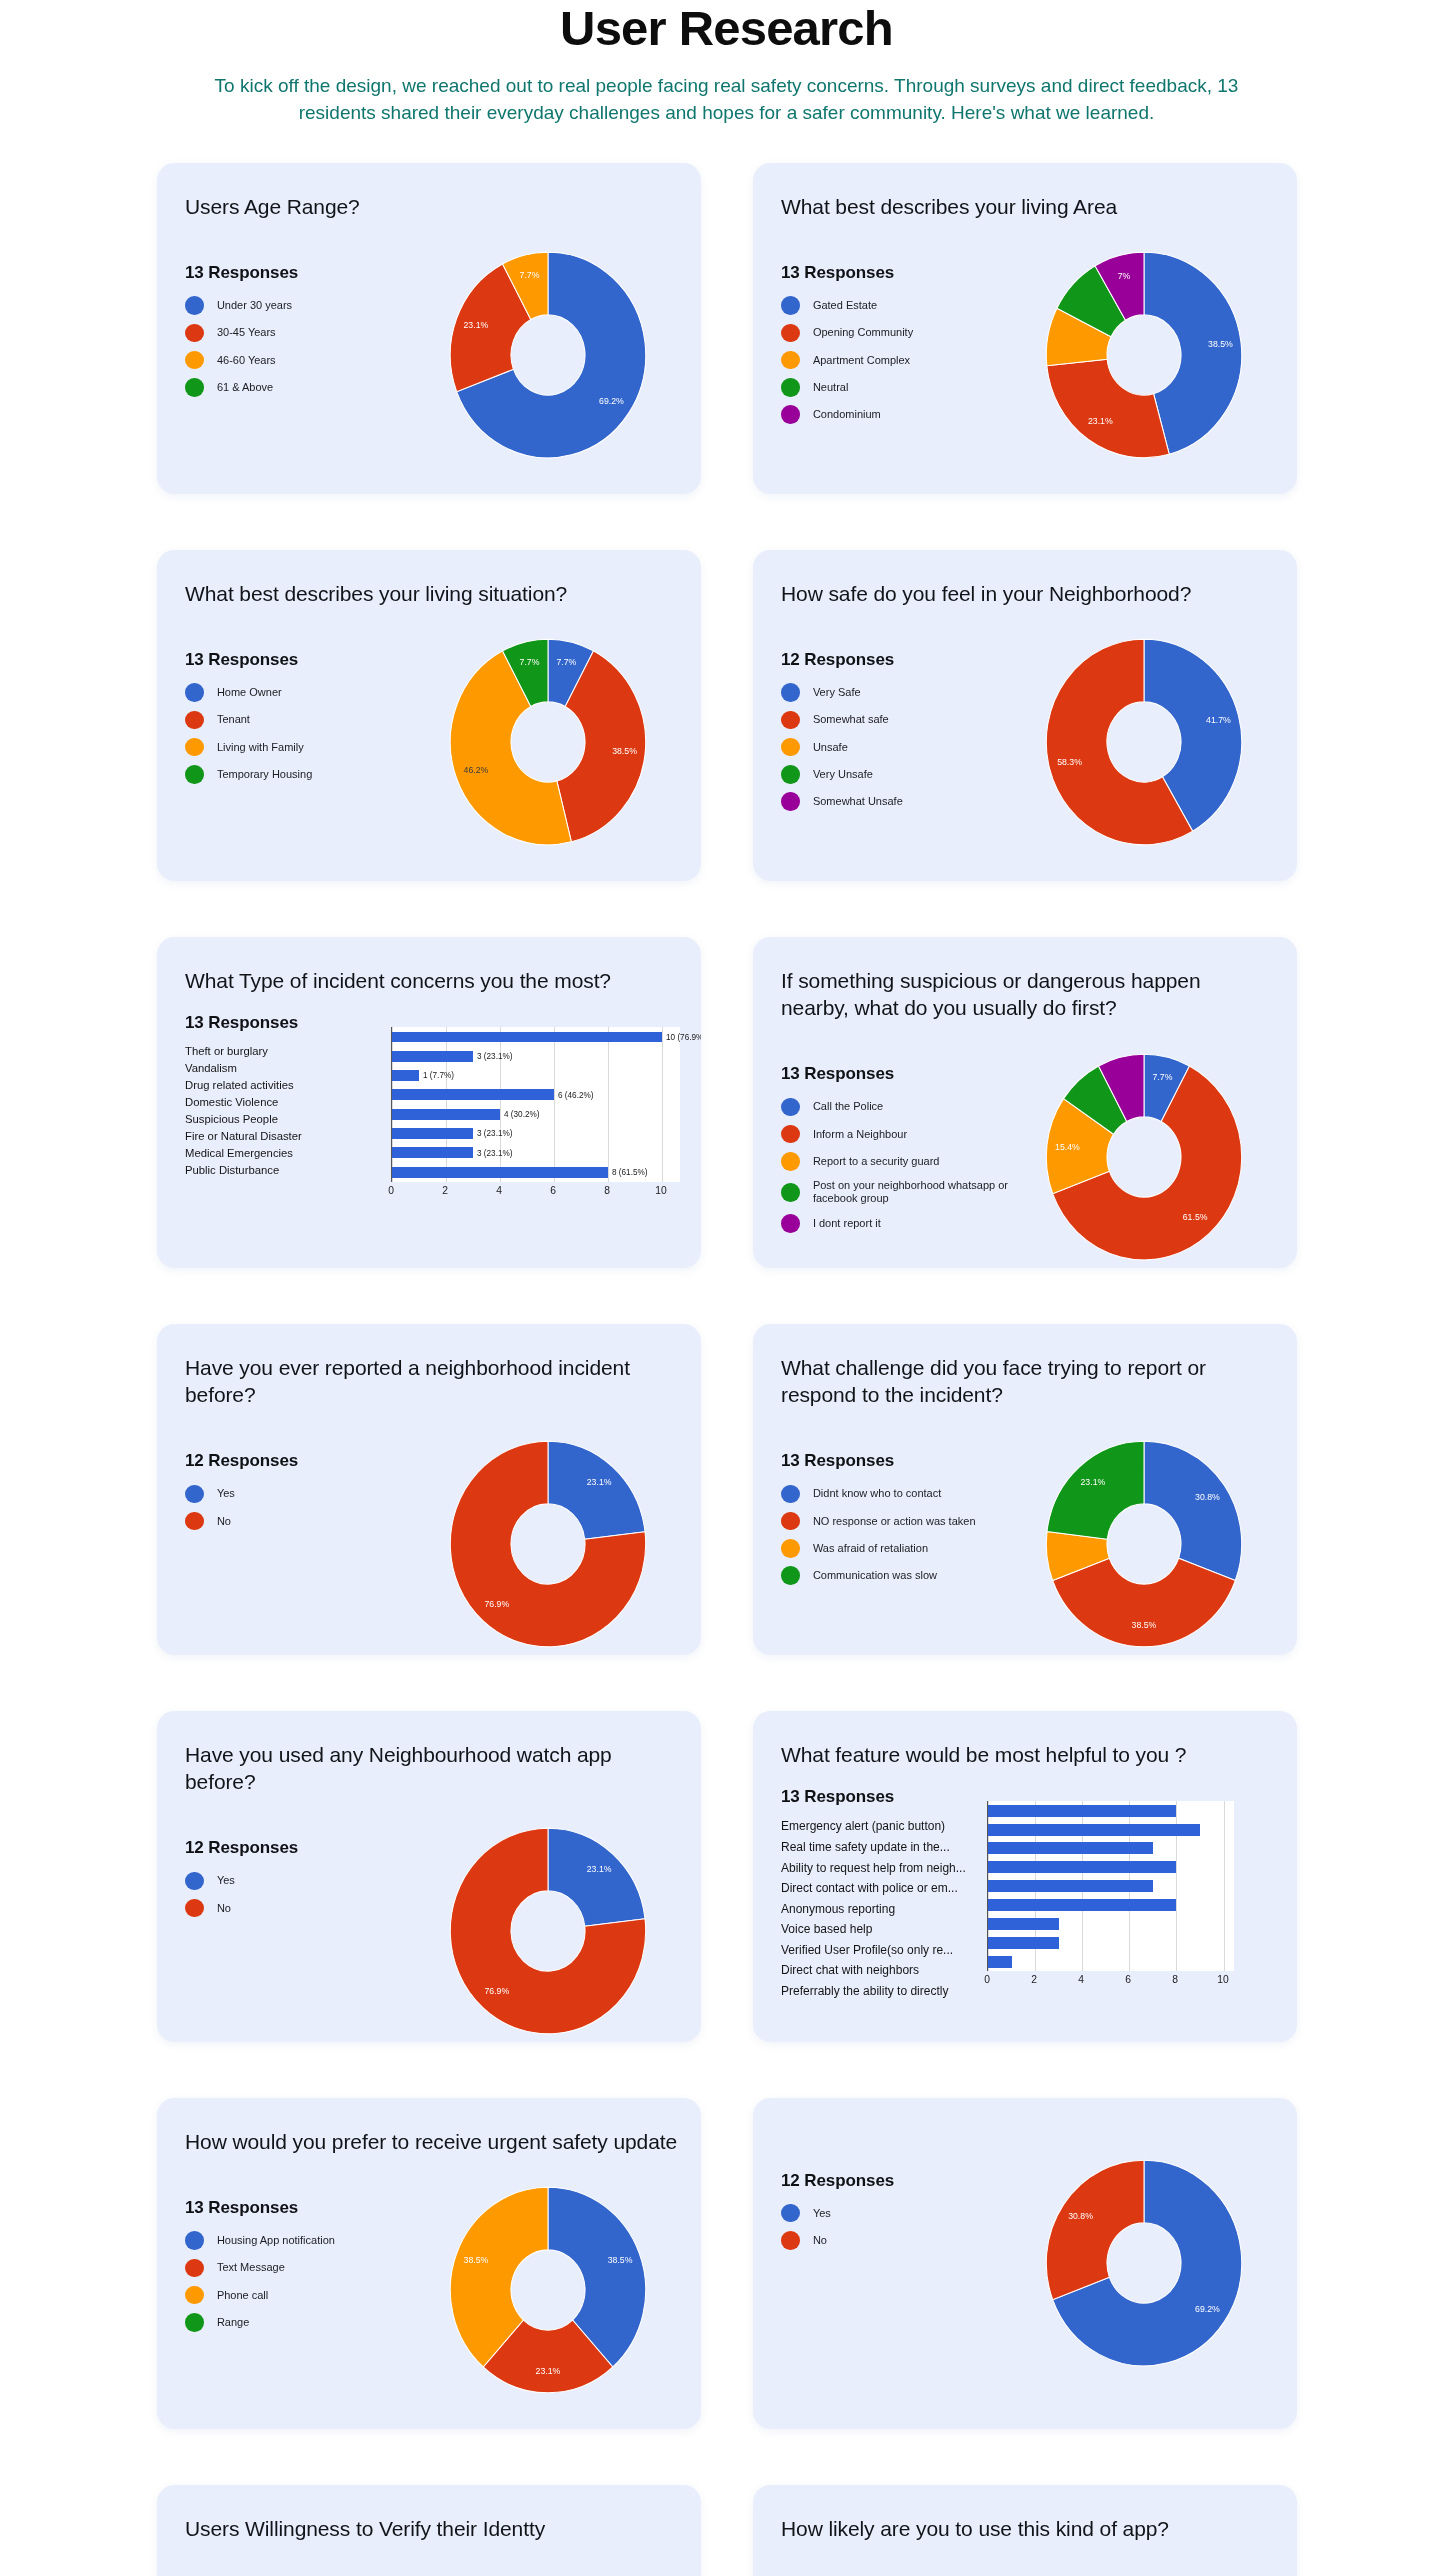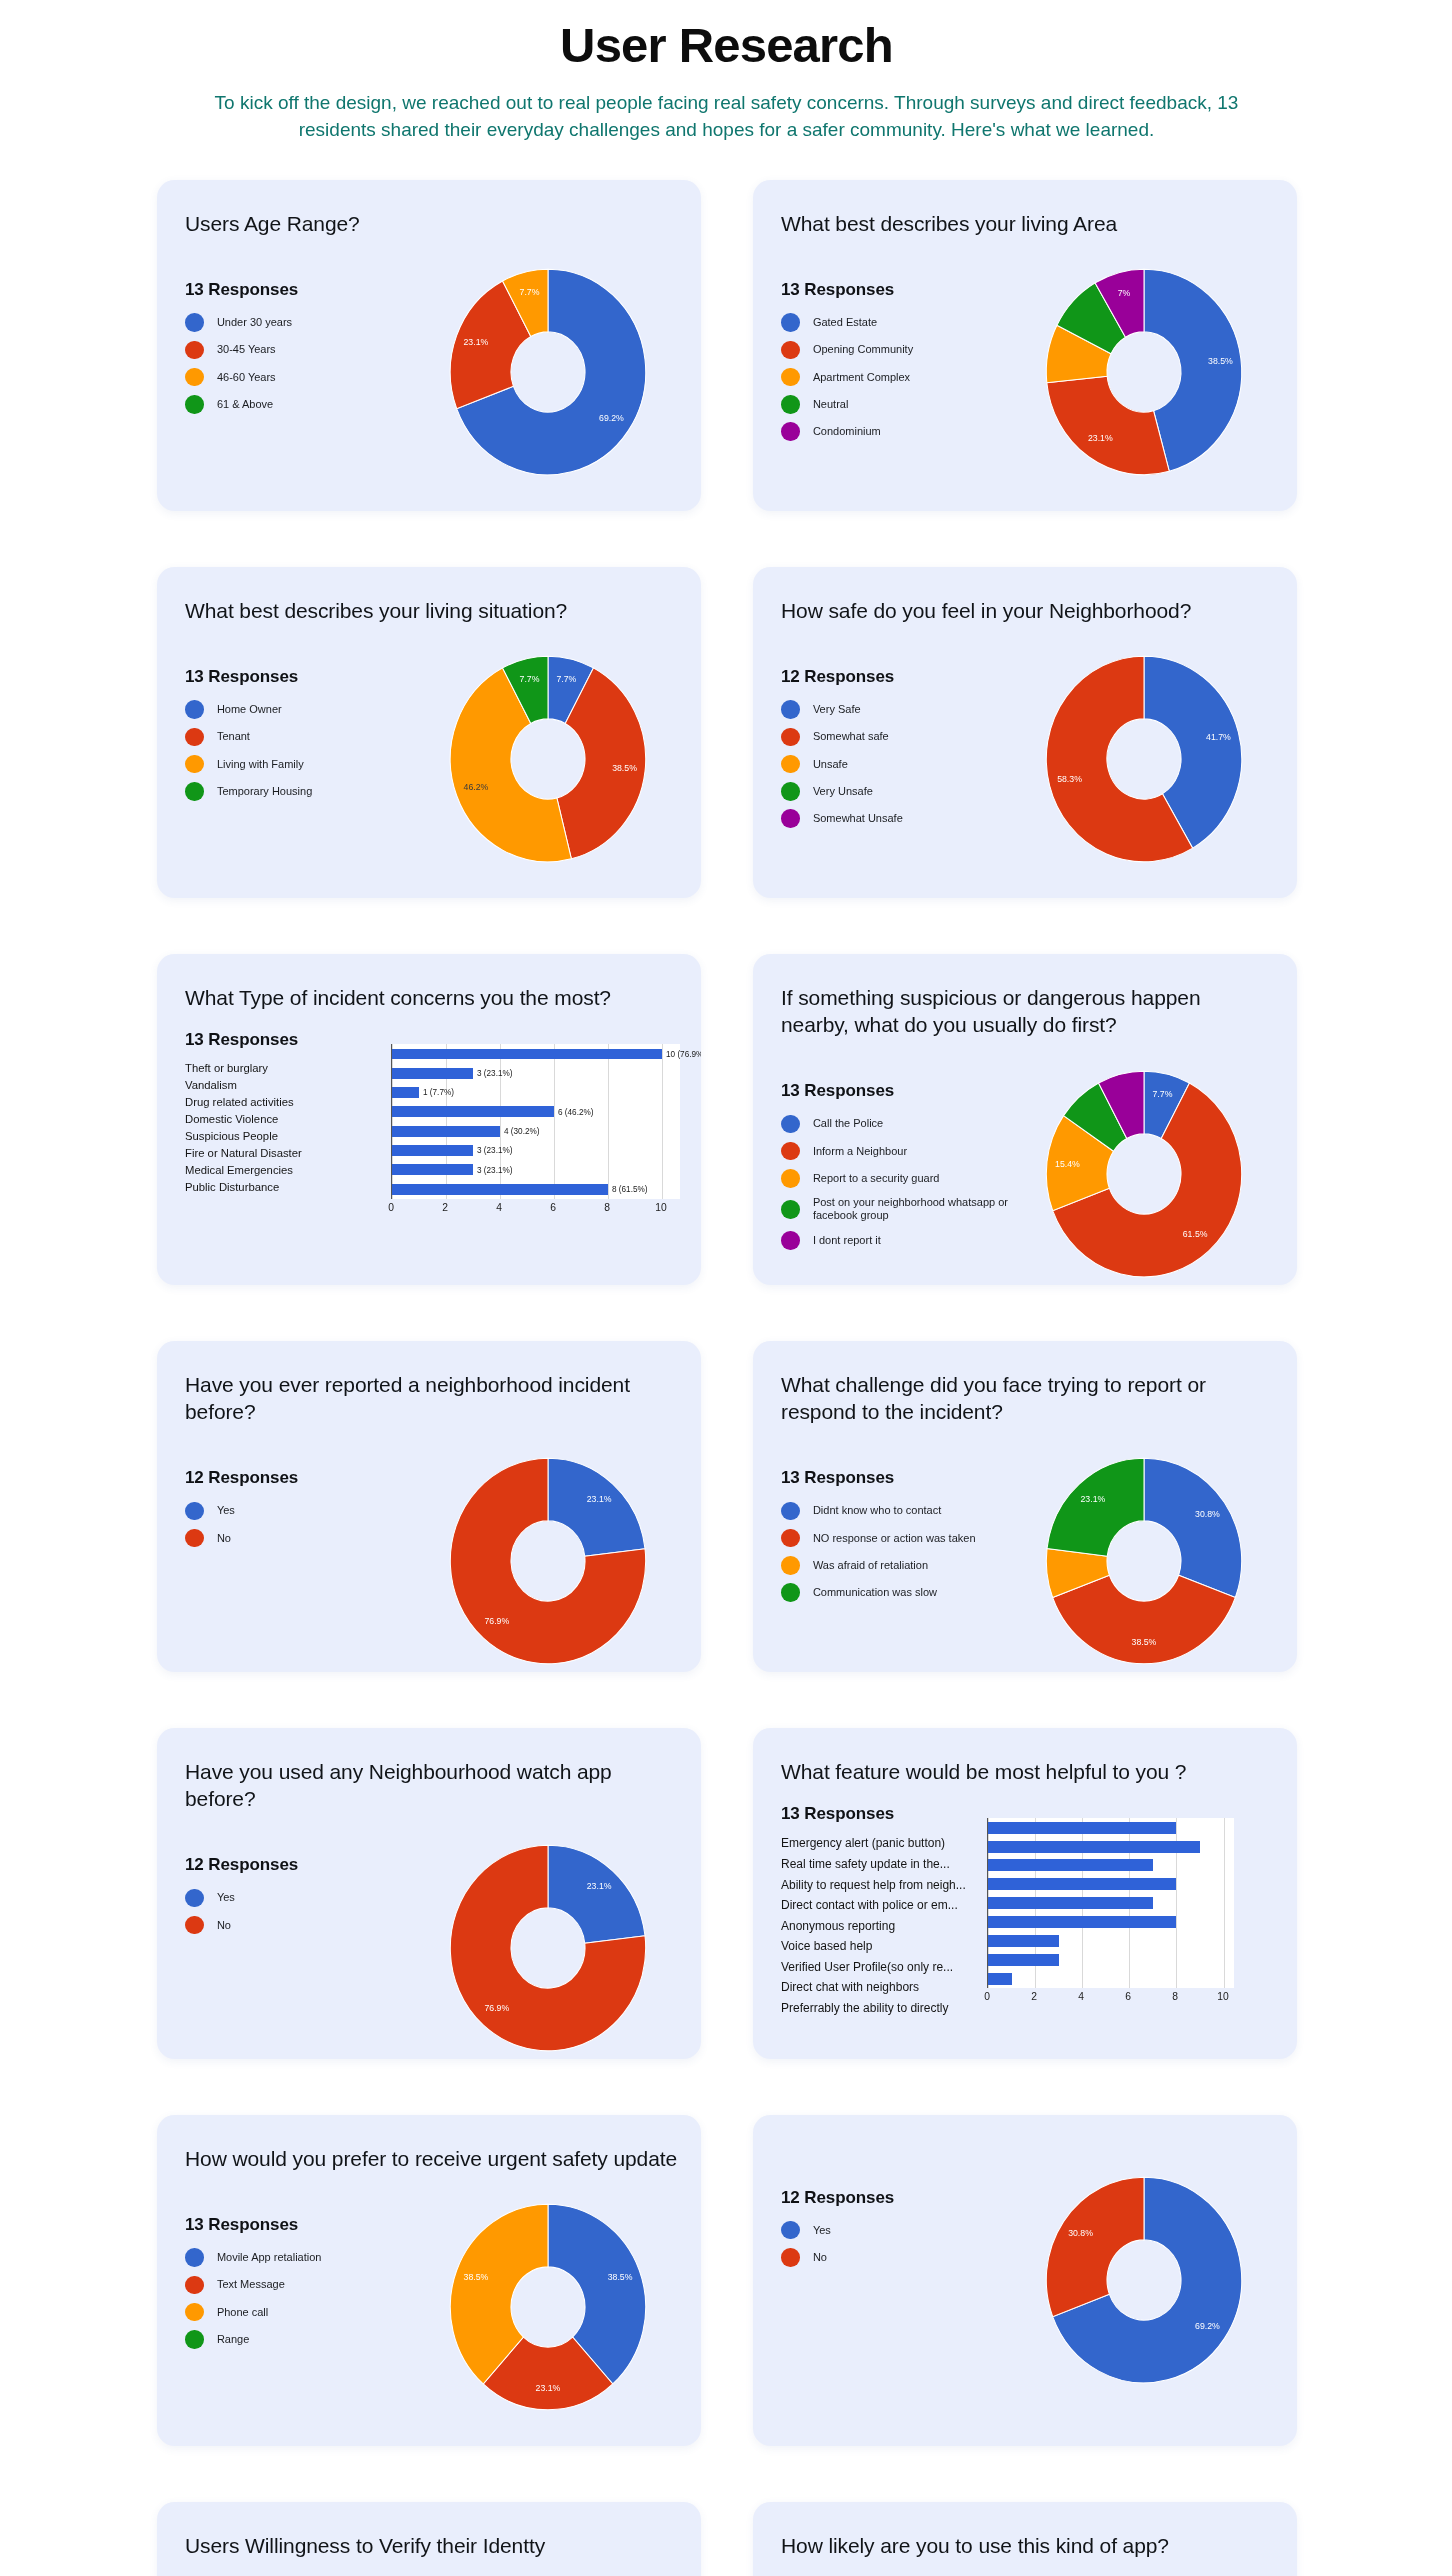--- a/index.html
+++ b/index.html
@@ -5,21 +5,21 @@
   * { box-sizing: border-box; margin: 0; padding: 0; }
   html, body { width: 1453px; height: 2960px; background: #ffffff; }
   body {
     font-family: "Liberation Sans", sans-serif;
     color: #1a1a1a;
     -webkit-font-smoothing: antialiased;
   }
   .page { width: 1453px; min-height: 2960px; position: relative; padding: 0; }
 
   
-  .header { text-align: center; padding: 20px 0 0 0; }
+  .header { text-align: center; padding: 3px 0 0 0; }
   .page-title {
     font-size: 49px;
     font-weight: 700;
     letter-spacing: -0.8px;
     color: #0d0d0d;
     line-height: 1.05;
   }
   .page-subtitle {
     margin: 17.5px auto 0 auto;
     width: 1036px;
@@ -563,21 +563,21 @@
         </div>
       </div>
       <div class="card h-tall">
         <div class="card-title">How would you prefer to receive urgent safety update</div>
         <div class="card-body">
           <div class="legend-col">
             <div class="responses">13 Responses</div>
             <ul class="legend">
               <li>
                 <span class="dot" style="background: rgb(51, 102, 204);"></span>
-                <span class="lbl">Movile App retaliation</span>
+                <span class="lbl">Housing App notification</span>
               </li>
               <li>
                 <span class="dot" style="background: rgb(220, 57, 18);"></span>
                 <span class="lbl">Text Message</span>
               </li>
               <li>
                 <span class="dot" style="background: rgb(255, 153, 0);"></span>
                 <span class="lbl">Phone call</span>
               </li>
               <li>

